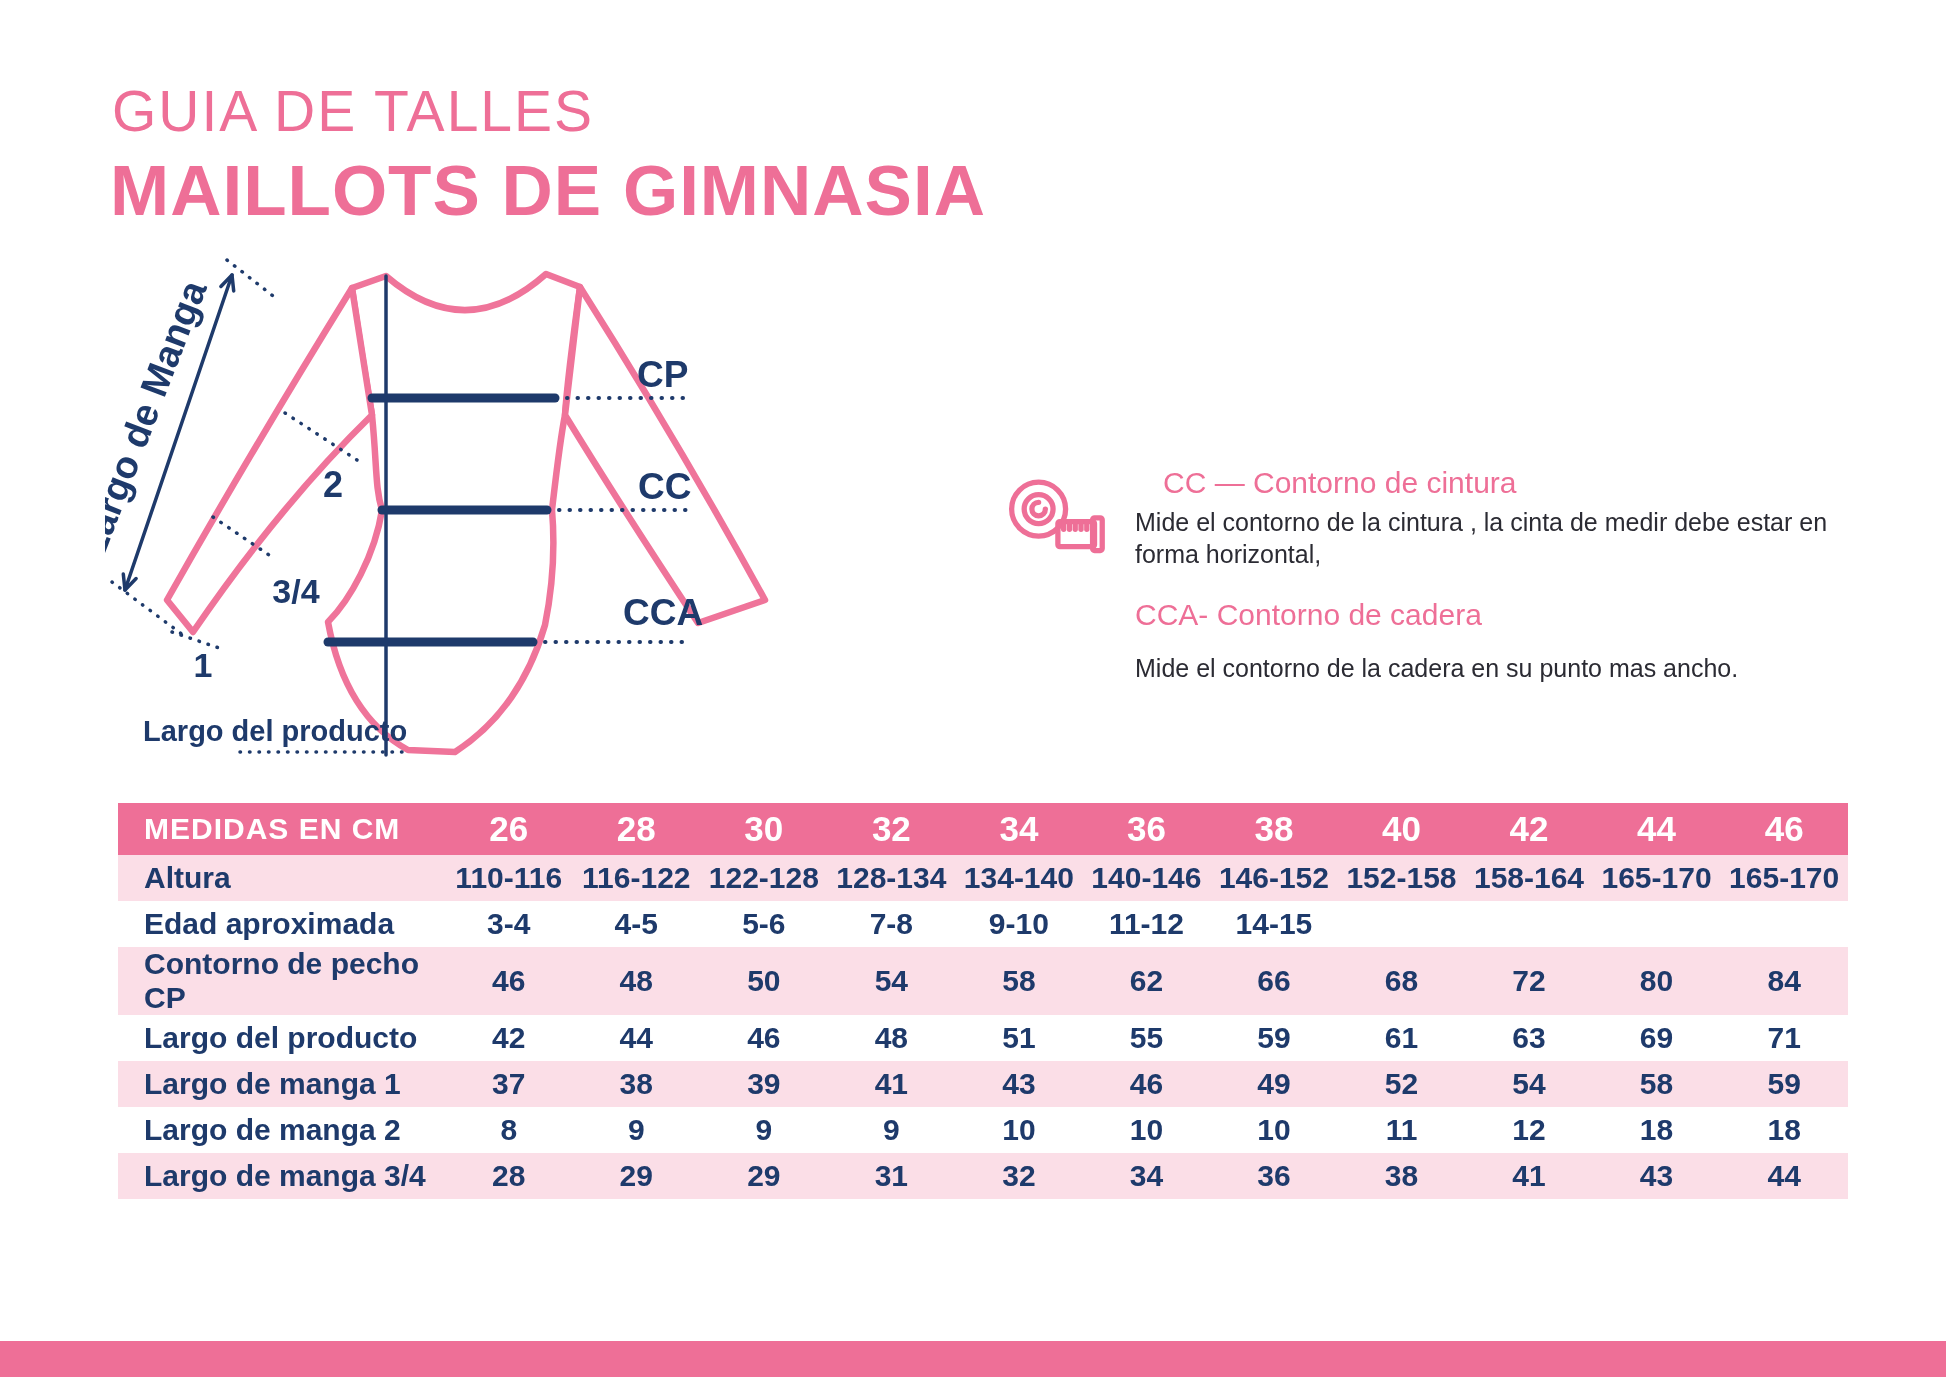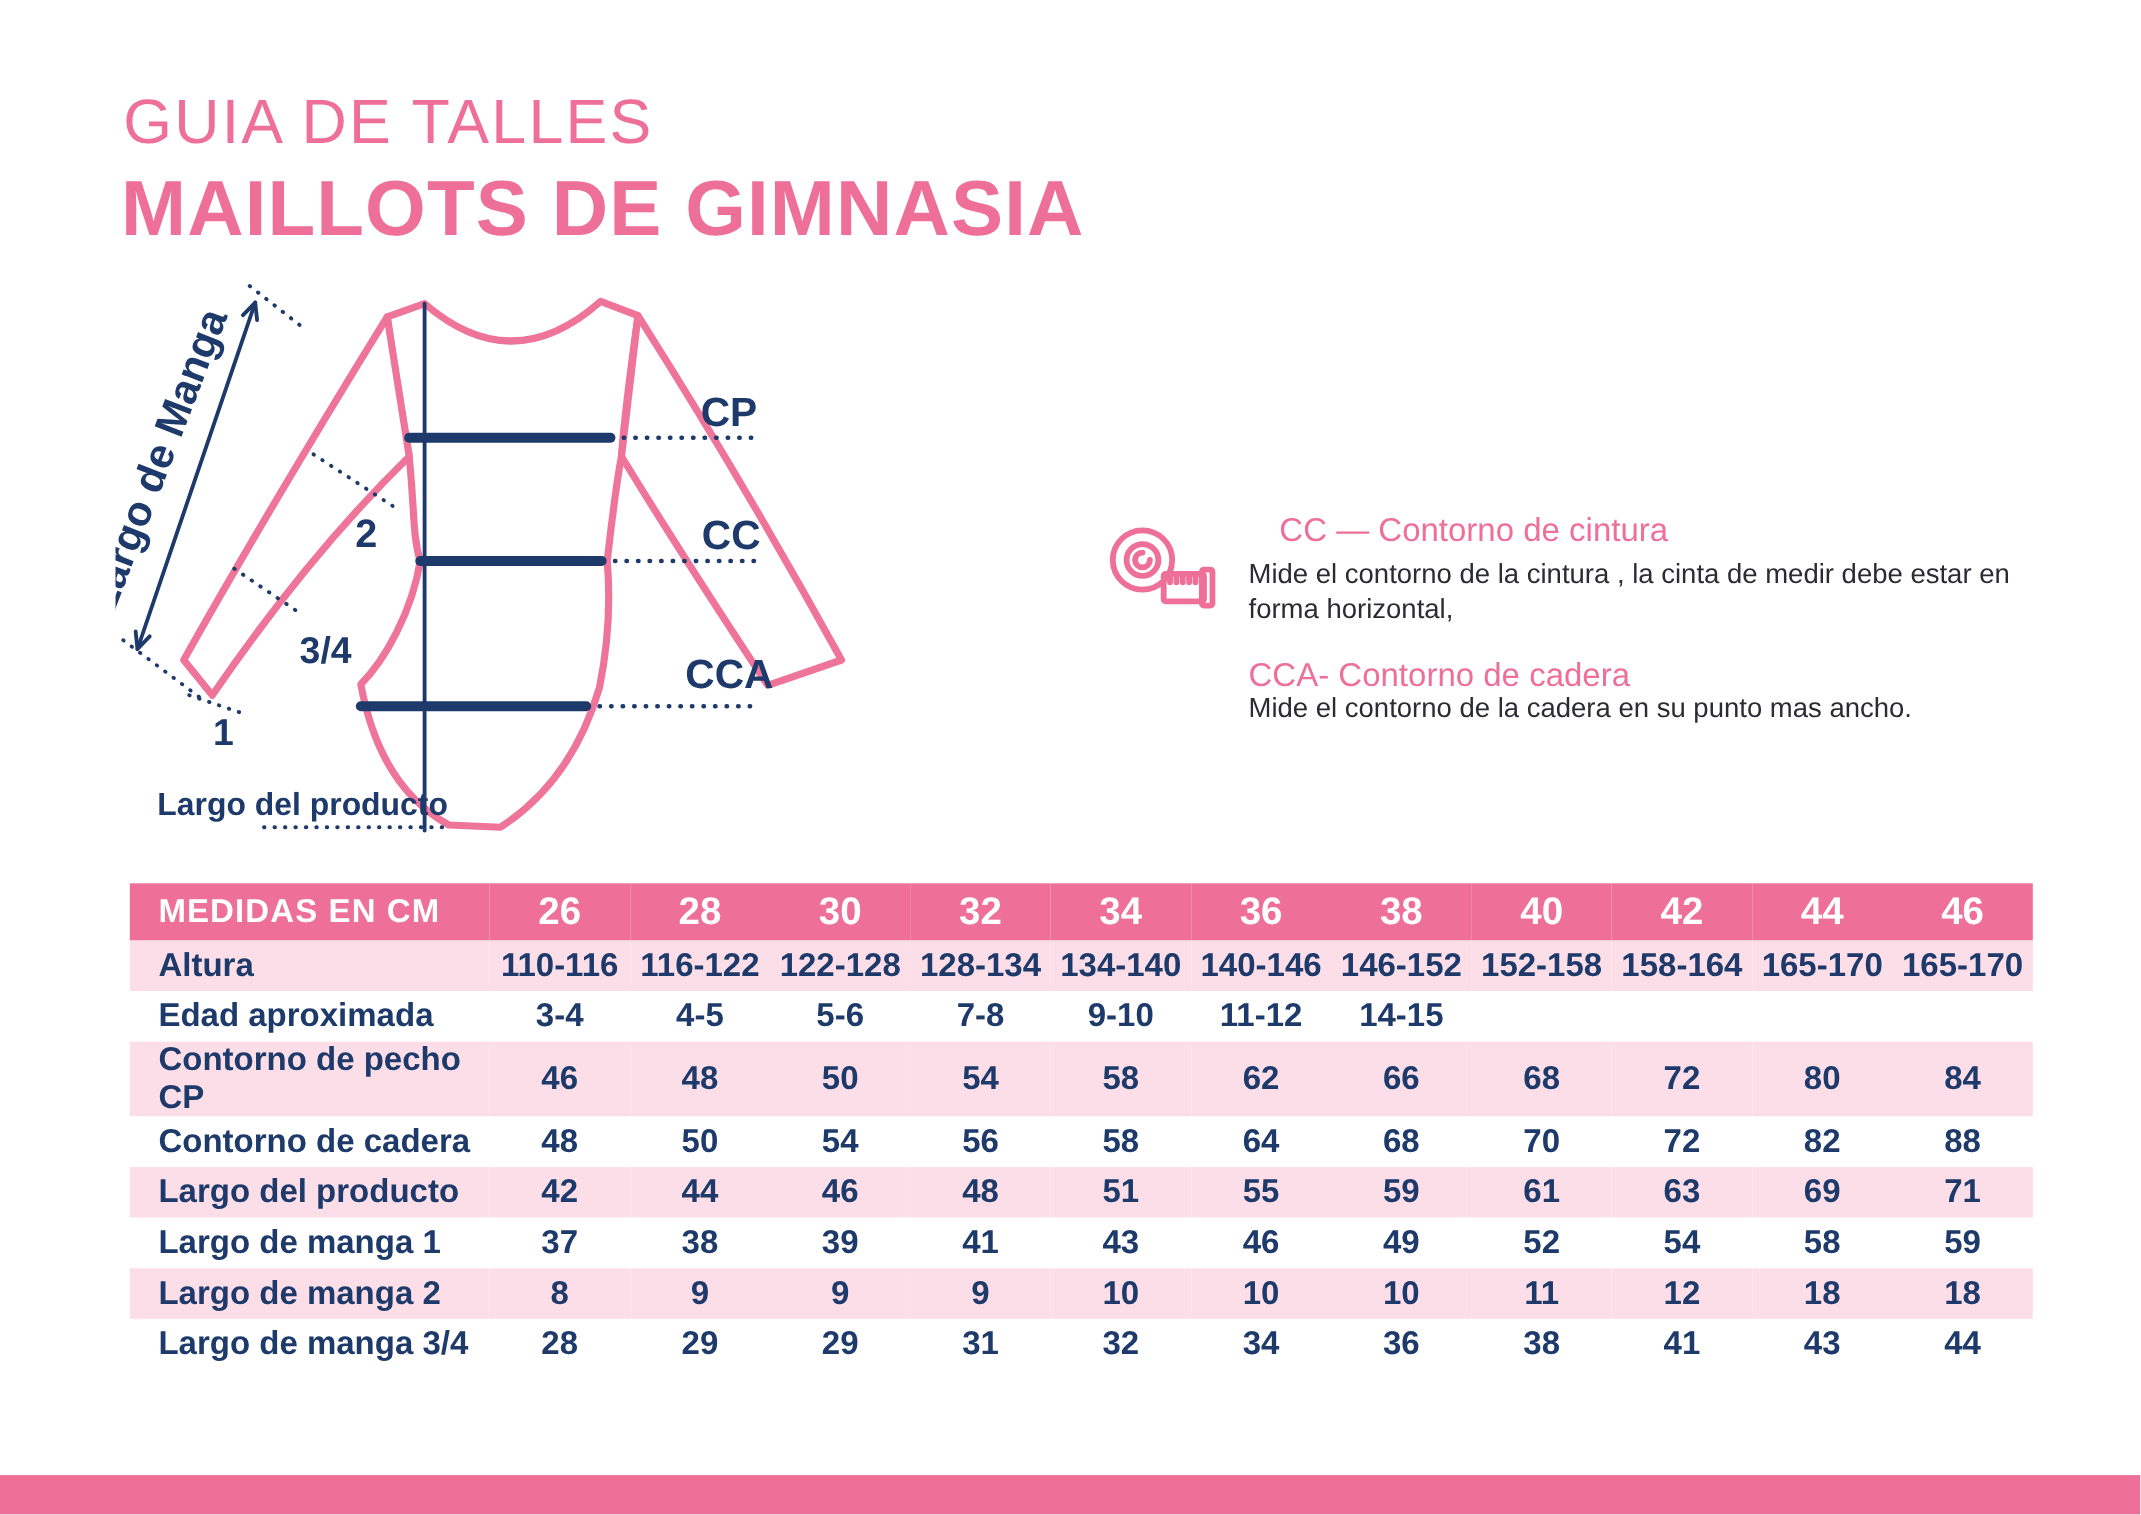--- a/index.html
+++ b/index.html
@@ -24,21 +24,21 @@
   .diagram { position:absolute; left:105px; top:205px; }
 
   .legend { position:absolute; left:1002px; top:452px; width:880px; }
   .legend-icon { position:absolute; left:0; top:10px; }
   .legend-texts { position:absolute; left:133px; top:0; width:760px; }
   .legend-heading { color:#ee6f97; font-size:30px; font-weight:500; margin:0; }
   .legend-body { color:#2b2b33; font-size:25px; line-height:32px; margin:0; }
   .lh1 { position:absolute; top:14px;margin-left:28px; }
   .lb1 { position:absolute; top:54px; }
   .lh2 { position:absolute; top:146px; }
-  .lb2 { position:absolute; top:176px; }
+  .lb2 { position:absolute; top:200px; }
 
   table.size-table {
     position:absolute; left:118px; top:803px; width:1730px;
     border-collapse:collapse; table-layout:fixed;
   }
   .size-table thead th { background:#ee6f97; color:#ffffff; height:50px; }
   .size-table th.label-col {
     width:300px; text-align:left; padding-left:26px;
     font-size:30px; font-weight:700; letter-spacing:1px;
   }
@@ -195,34 +195,20 @@
           <td>54</td>
           <td>58</td>
           <td>62</td>
           <td>66</td>
           <td>68</td>
           <td>72</td>
           <td>80</td>
           <td>84</td>
         </tr>
         <tr>
-          <td class="label">Contorno de cadera</td>
-          <td>48</td>
-          <td>50</td>
-          <td>54</td>
-          <td>56</td>
-          <td>58</td>
-          <td>64</td>
-          <td>68</td>
-          <td>70</td>
-          <td>72</td>
-          <td>82</td>
-          <td>88</td>
-        </tr>
-        <tr>
           <td class="label">Largo del producto</td>
           <td>42</td>
           <td>44</td>
           <td>46</td>
           <td>48</td>
           <td>51</td>
           <td>55</td>
           <td>59</td>
           <td>61</td>
           <td>63</td>

